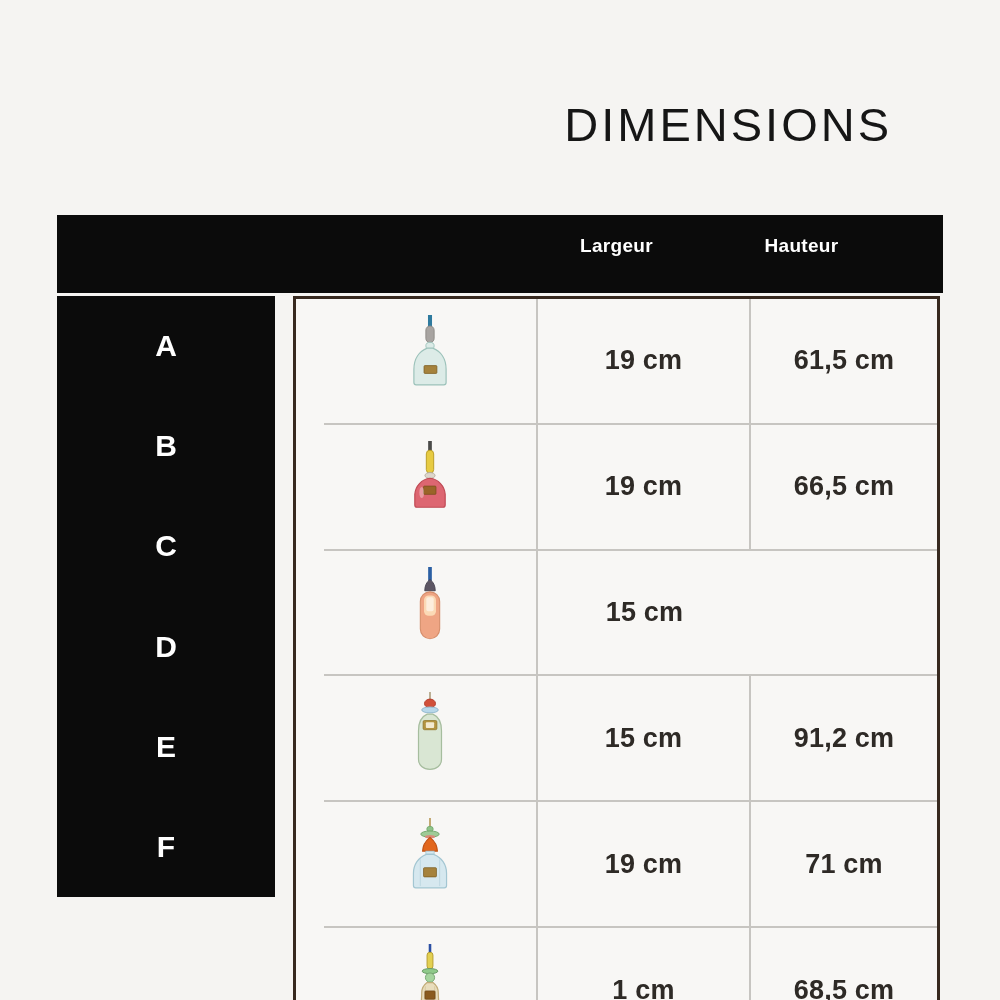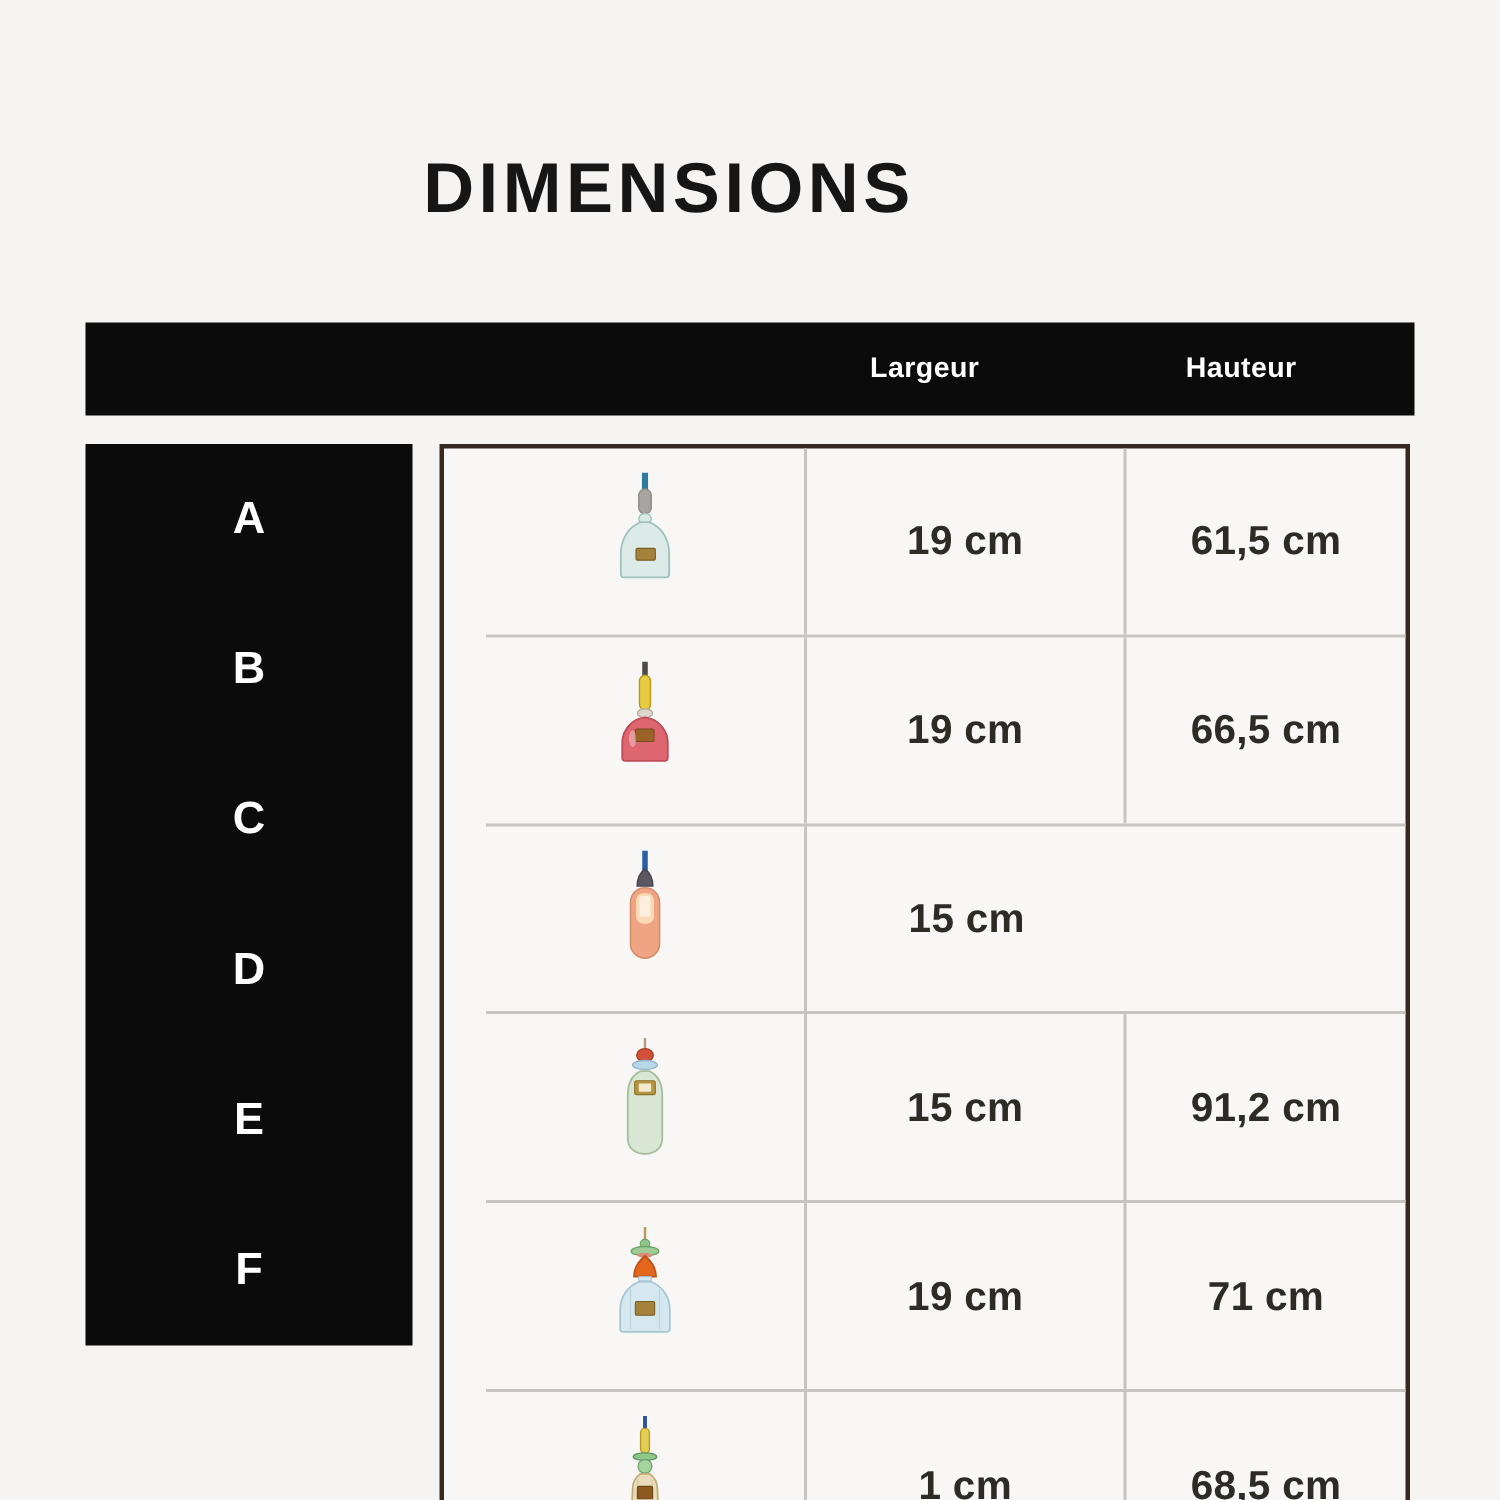--- a/index.html
+++ b/index.html
@@ -3,34 +3,34 @@
 <meta charset="utf-8">
 <style>
   html,body { margin:0; padding:0; }
   body {
     width:1000px; height:1000px; position:relative; overflow:hidden;
     background:var(--bg,#f5f4f2);
     font-family:"Liberation Sans", sans-serif;
   }
   .title {
     position:absolute; top:97px; left:0; width:892px; margin:0;
-    text-align:center; font-size:47px; font-weight:700; letter-spacing:3px;
+    text-align:right; font-size:47px; font-weight:400; letter-spacing:3px;
     color:var(--title-text,#161616);
   }
   .header-bar {
-    position:absolute; left:57px; top:215px; width:886px; height:62px;
+    position:absolute; left:57px; top:215px; width:886px; height:78px;
     background:var(--panel,#0b0b0b);
   }
   .hcell {
     position:absolute; top:0; height:62px;
     display:flex; align-items:center; justify-content:center;
     color:var(--text-light,#ffffff); font-size:19px; font-weight:700; letter-spacing:.3px;
   }
   .hcell.largeur { left:453px; width:213px; }
-  .hcell.hauteur { left:662px; width:217px; }
+  .hcell.hauteur { left:636px; width:217px; }
   .sidebar {
     position:absolute; left:57px; top:296px; width:218px; height:601px;
     background:var(--panel,#0b0b0b);
     display:flex; flex-direction:column;
   }
   .letter {
     flex:1; display:flex; align-items:center; justify-content:center;
     color:var(--text-light,#ffffff); font-size:30px; font-weight:700;
   }
   .dim-table {

